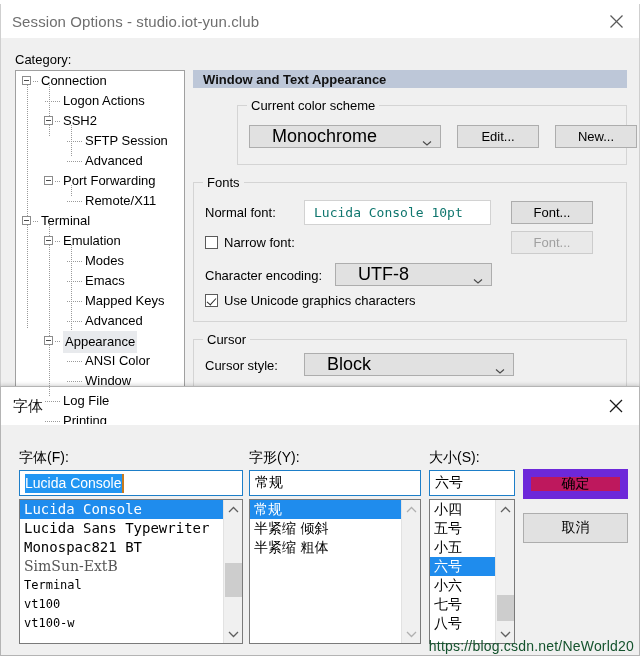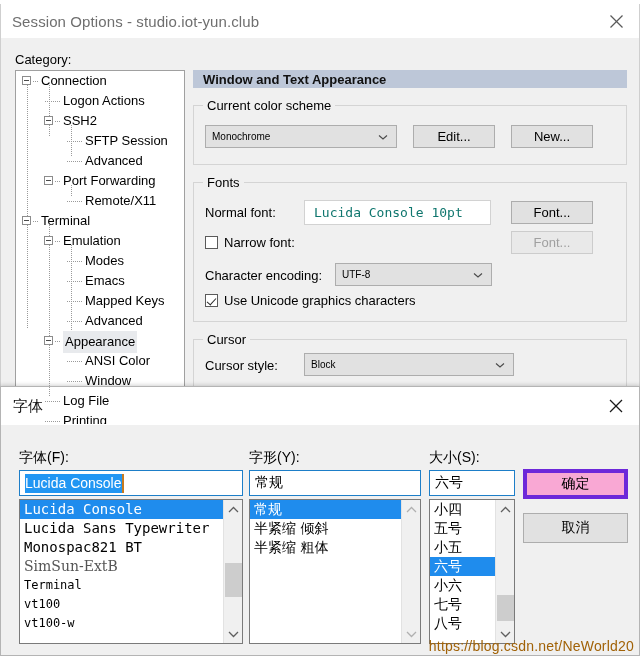--- a/index.html
+++ b/index.html
@@ -146,22 +146,22 @@
     font-size: 13px;
     color: #000;
   }
 
   .combo {
     position: relative;
     height: 23px;
     background: #e1e1e1;
     border: 1px solid #adadad;
     display: flex; align-items: center;
-    padding-left: 6px;
-    font-size: 10px;
+    padding-left: 22px;
+    font-size: 18px;
     color: #000;
   }
   .combo .caret {
     position: absolute;
     right: 8px; top: 50%;
     transform: translateY(-50%);
     width: 10px; height: 10px;
   }
   .btn {
     height: 23px;
@@ -310,29 +310,29 @@
     position: absolute;
     width: 105px; height: 30px;
     display: flex; align-items: center; justify-content: center;
     font-size: 14px;
     background: #e1e1e1;
     border: 1px solid #adadad;
     color: #000;
     cursor: default;
   }
   .fd-btn.primary {
-    background: #f9a8d4;
-    border: 4px solid #6d28d9;
+    background: #be185d;
+    border: 8px solid #6d28d9;
   }
 
   #watermark {
     position: absolute;
     right: 6px; bottom: 2px;
     font-size: 14px;
-    color: #a16207;
+    color: #14532d;
     letter-spacing: 0.2px;
     pointer-events: none;
   }
 </style>
 </head>
 <body>
 
 <div id="root">
 
   <div id="session-window">
@@ -439,21 +439,21 @@
               <span class="hline" style="left: 29px; top: 10px; width: 15px;"></span>
               <span class="lbl" style="position: absolute; left: 47px;">Printing</span>
             </div>
           </div>
       </div>
 
       <div id="pane">
 
         <div id="pane-header">Window and Text Appearance</div>
 
-        <div class="group" style="height:60px;">
+        <div class="group" style="height:60px;margin-left:44px;">
           <div class="glabel">Current color scheme</div>
 
           <div class="combo" style="position:absolute; left:11px; top:19px; width:192px;">
             <span>Monochrome</span>
             <span class="caret">
               <svg width="10" height="10" viewBox="0 0 10 10">
                   <polyline points="1,3.5 5,7 9,3.5" fill="none" stroke="#4a4a4a" stroke-width="1.1"></polyline>
                 </svg>
             </span>
           </div>

